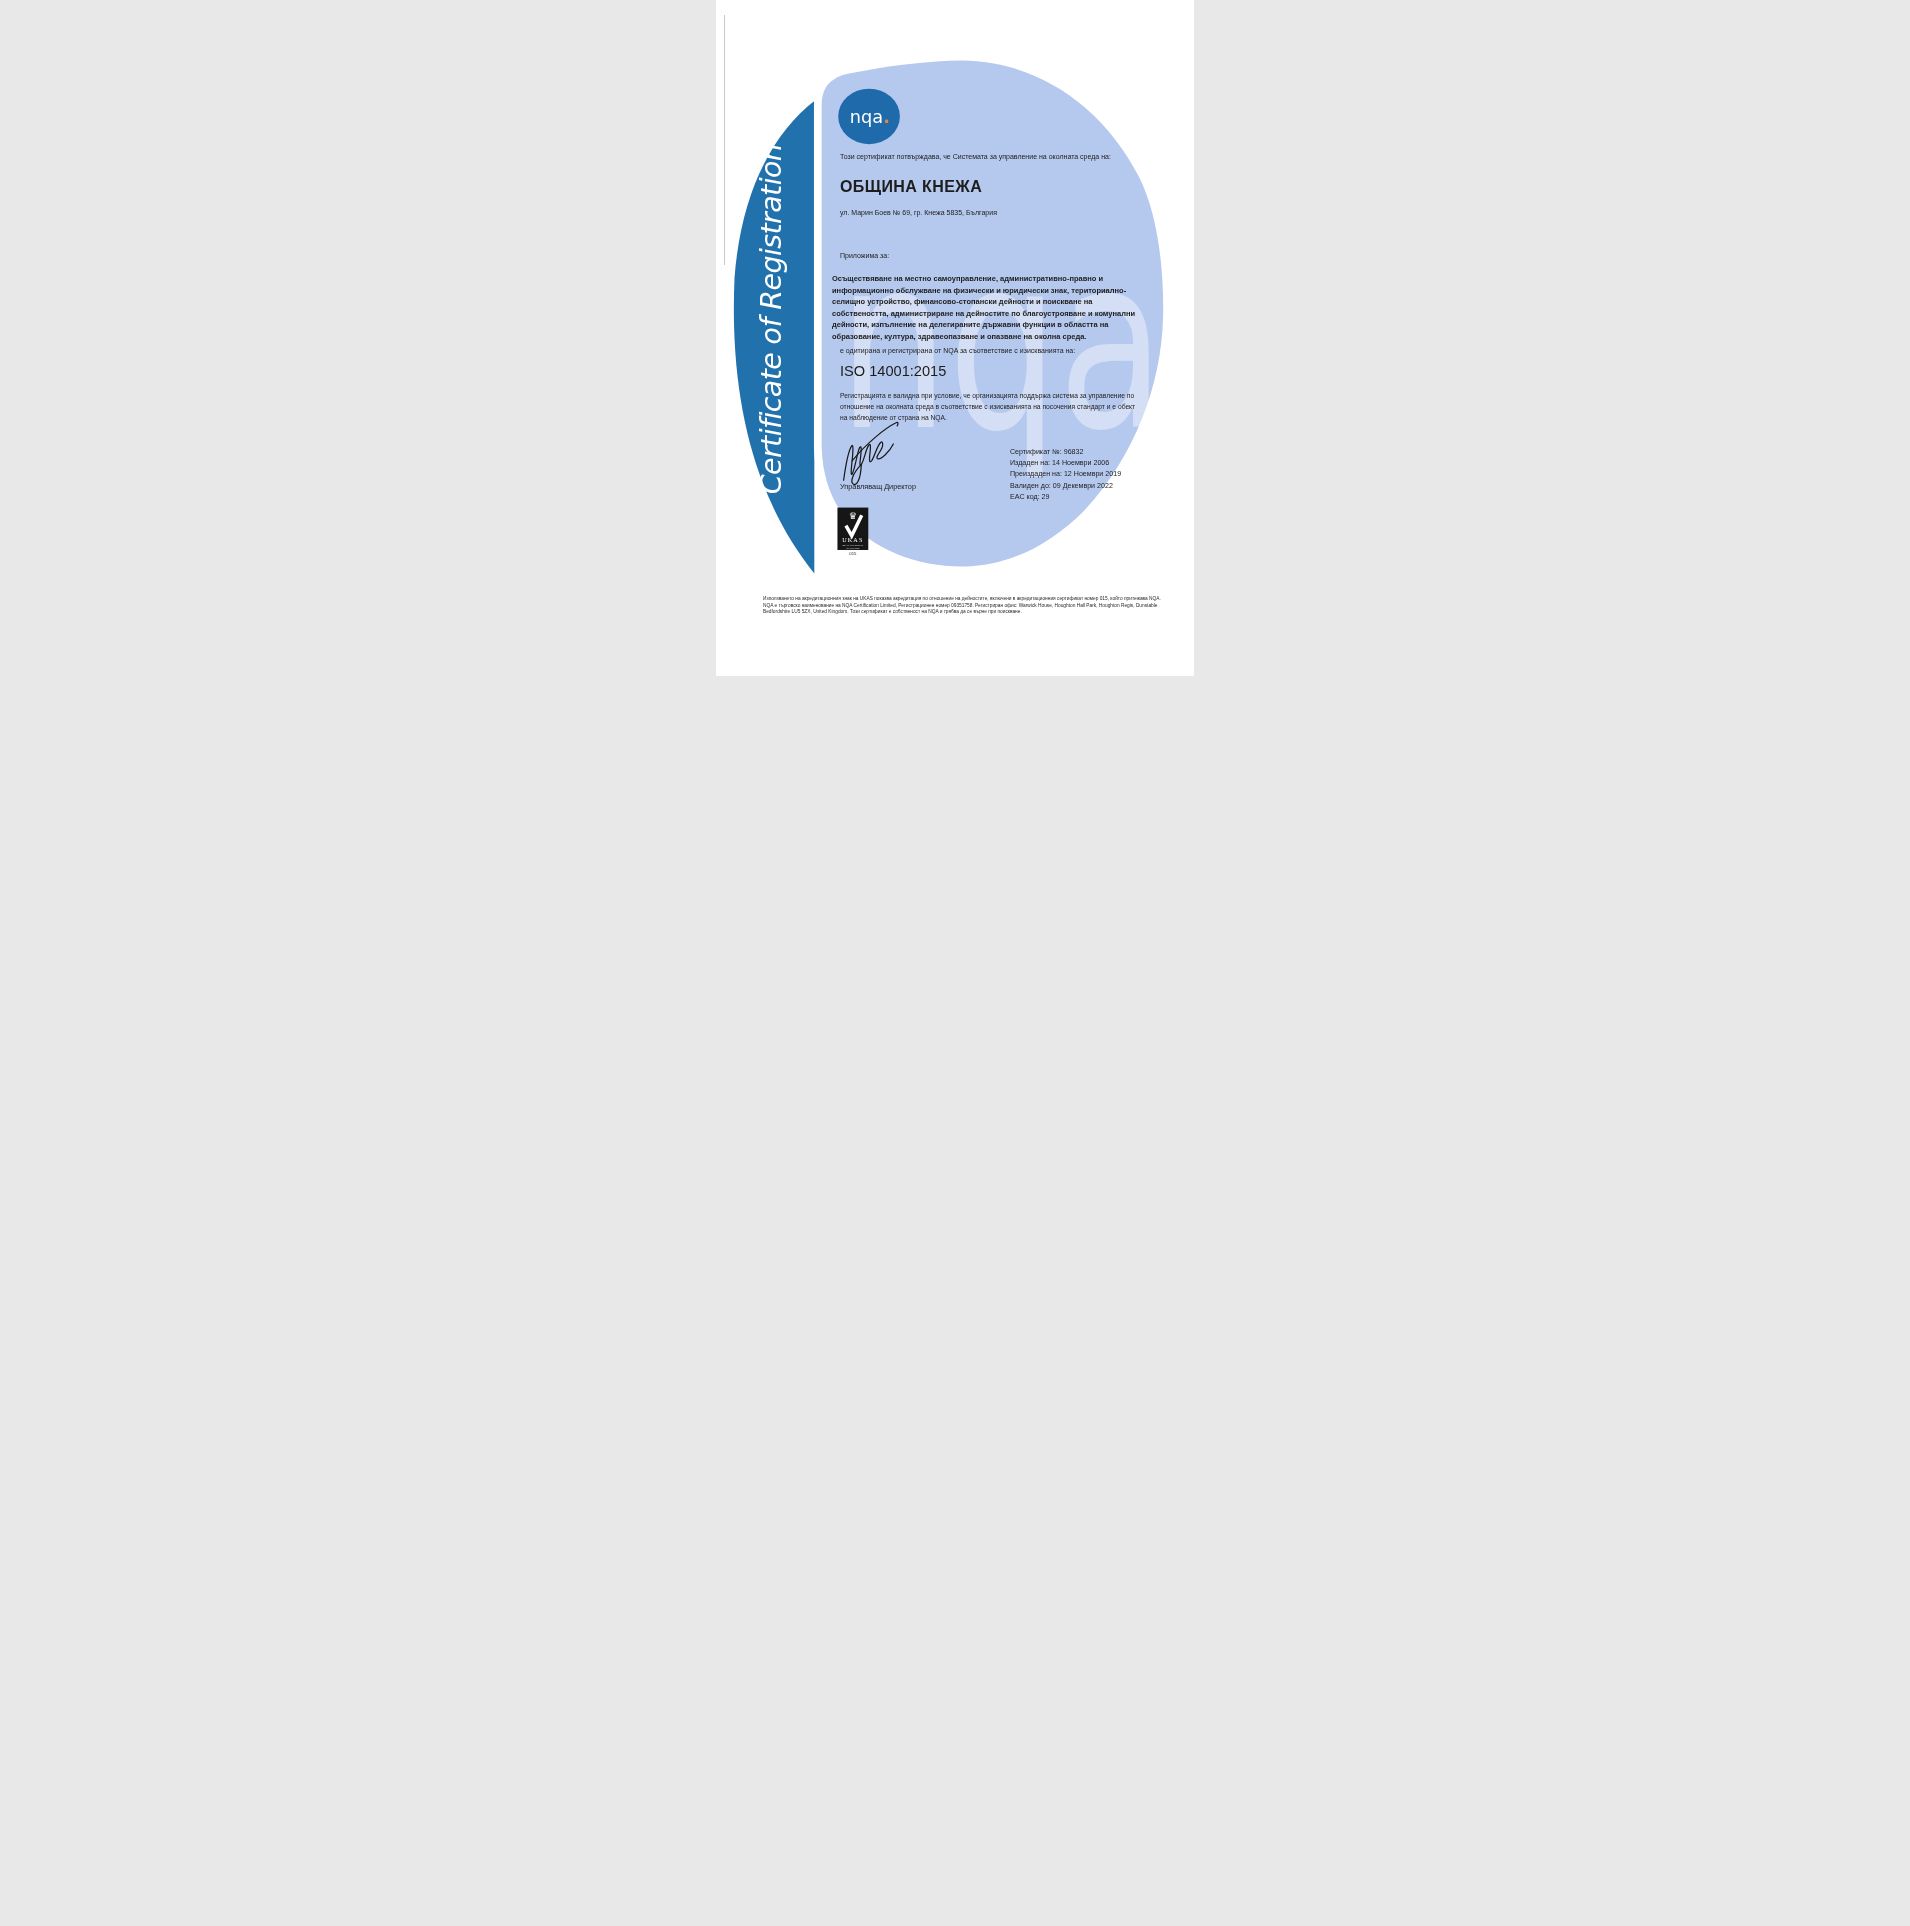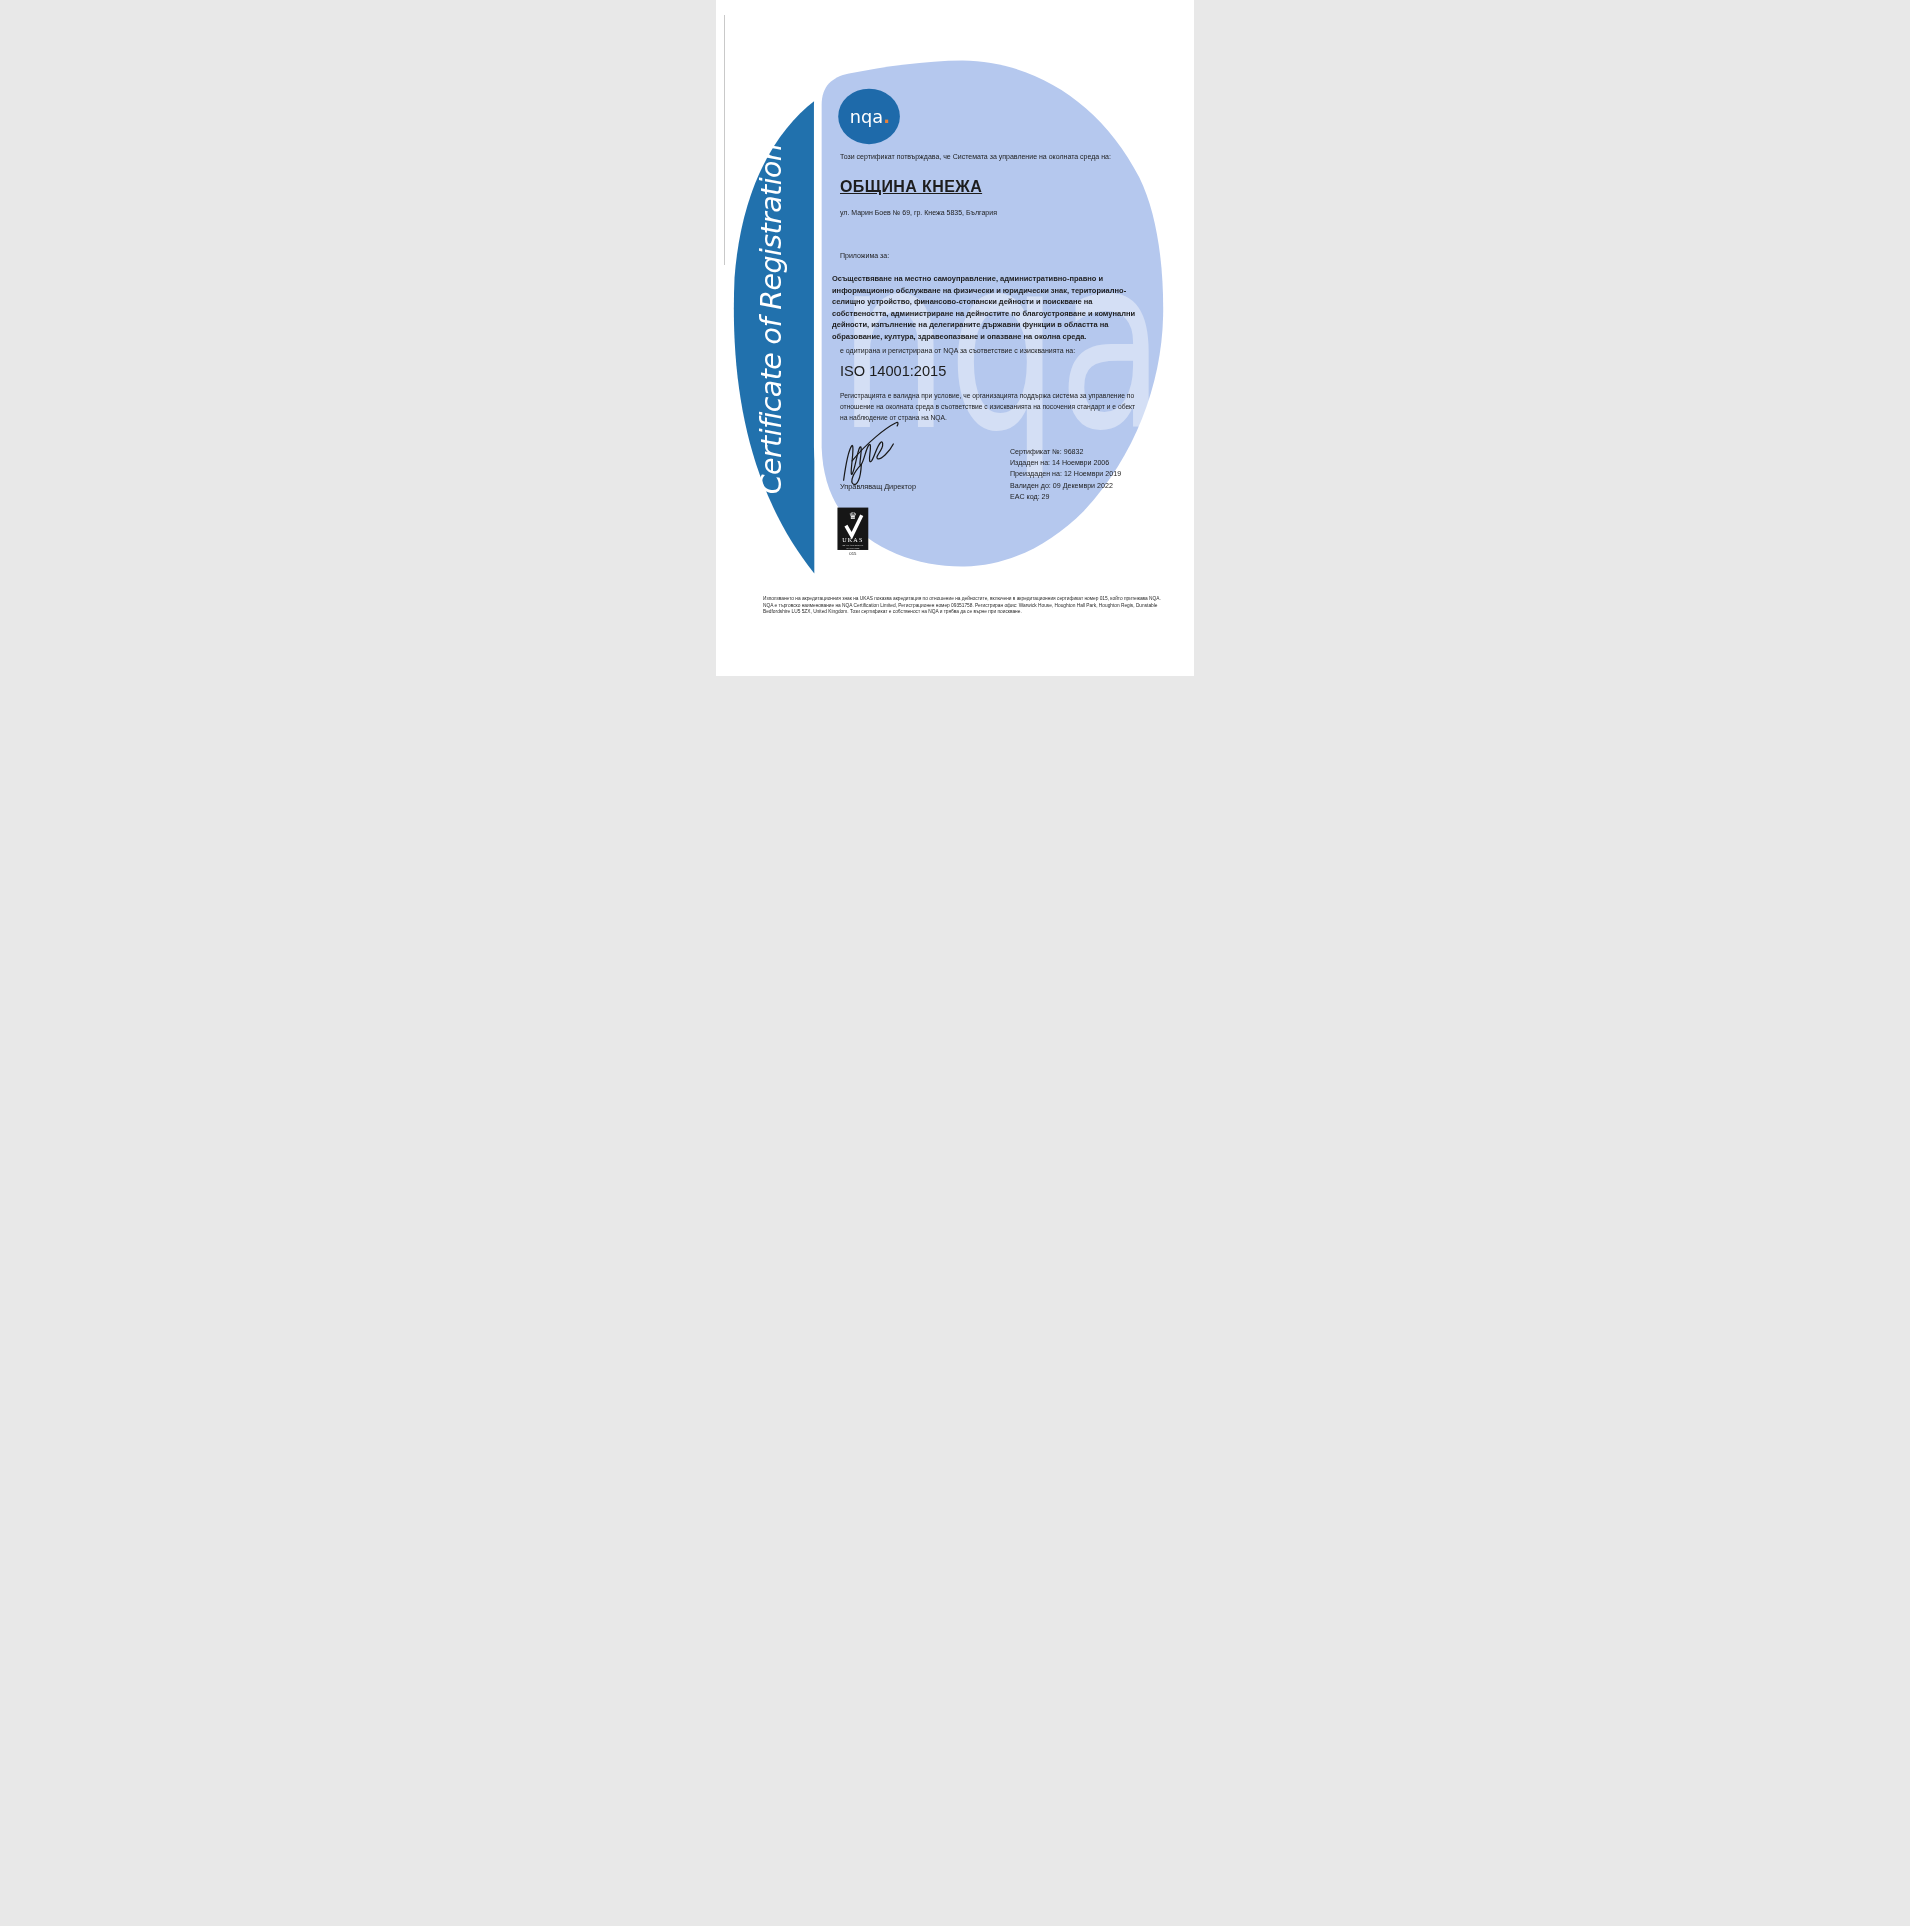--- a/index.html
+++ b/index.html
@@ -12,21 +12,21 @@
   .abs{position:absolute;}
   .scan-line{position:absolute;left:7.7px;top:15.4px;width:0.4px;height:250px;background:#c9c9c9;}
   .band-text{
     position:absolute;left:55px;top:319px;width:370px;height:77px;
     transform:translate(-50%,-50%) rotate(-90deg);
     color:#ffffff;font-family:"DejaVu Sans",sans-serif;
     font-style:italic;font-size:28.5px;letter-spacing:-0.6px;
     text-align:center;line-height:77px;white-space:nowrap;
   }
   .intro{left:124px;top:153px;width:293px;font-size:7px;}
-  .company{left:124px;top:178px;font-size:16px;font-weight:bold;letter-spacing:0.4px;text-decoration:underline;}
+  .company{left:124px;top:178px;font-size:16px;font-weight:bold;letter-spacing:0.4px;}
   .address{left:124px;top:209px;font-size:7px;}
   .applicable{left:124px;top:252px;font-size:7px;}
   .scope{left:116px;top:273px;width:308px;font-size:7.5px;font-weight:bold;line-height:11.6px;}
   .audit{left:124px;top:347px;width:293px;font-size:7px;}
   .standard{left:124px;top:363px;font-size:14.6px;font-weight:normal;}
   .validity{left:124px;top:391px;width:308px;font-size:6.7px;line-height:10.8px;}
   .director{left:124px;top:482px;font-size:7.3px;}
   .details{left:294px;top:447px;font-size:7.1px;line-height:11.2px;}
   .footer{left:47px;top:596px;width:389px;font-size:4.8px;line-height:6.5px;color:#2a2a2a;}
   .line{white-space:nowrap;}

